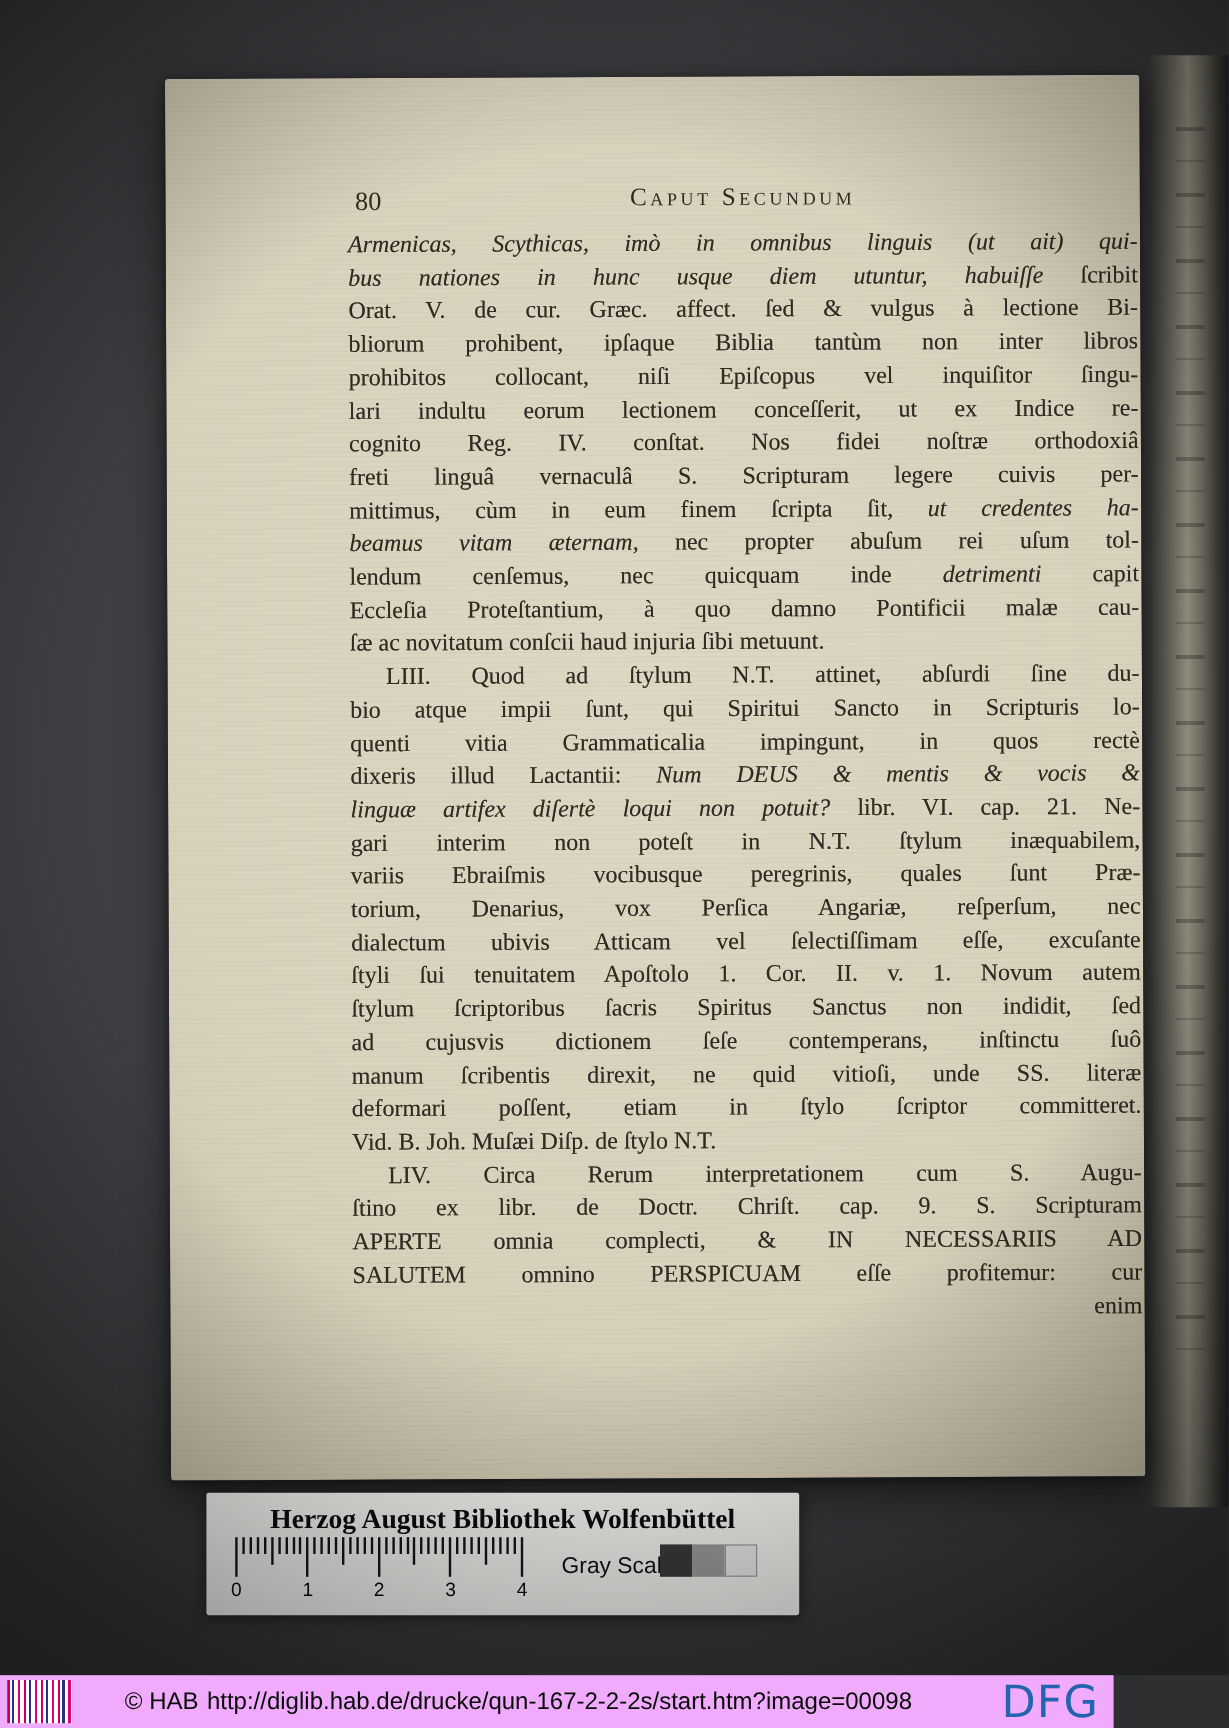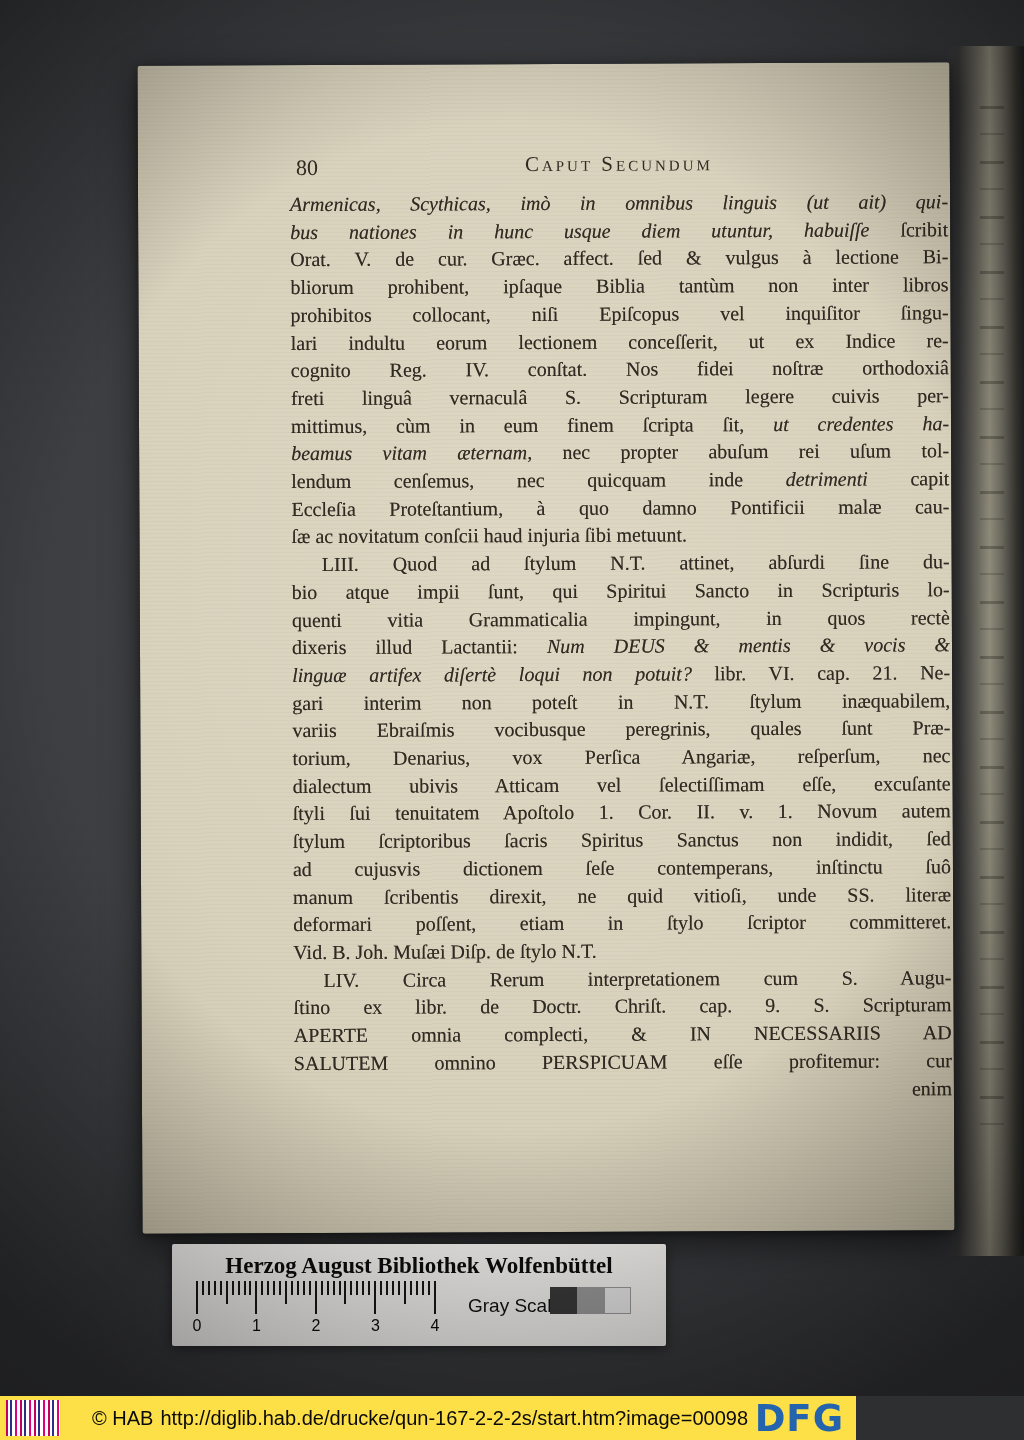--- a/index.html
+++ b/index.html
@@ -78,37 +78,37 @@
     position:absolute;left:296px;top:16px;
     font-family:"Liberation Sans",sans-serif;font-size:19px;color:#111;
   }
   .swatches{position:absolute;left:378px;top:8px;display:flex;}
   .swatch{width:27px;height:27px;}
   .sw-dark{background:#3a3a3a;}
   .sw-mid{background:#9a9a9a;}
   .sw-light{background:#e8e8e8;border:1px solid #9a9a9a;box-sizing:border-box;}
   
   .footer{
-    position:absolute;left:0;bottom:0;width:856px;height:44px;background:#fde047;
-    display:flex;align-items:center;
+    position:absolute;left:0;bottom:0;width:928px;height:44px;background:#f0abfc;
+    display:flex;align-items:center;gap:12px;
   }
   .barcode{
     width:54px;height:36px;margin-left:6px;background-color:#fff;
     background-image:repeating-linear-gradient(90deg,
       #c4005f 0 2px, #fff 2px 4px, #2d2e83 4px 6px, #fff 6px 9px,
       #e2007a 9px 11px, #fff 11px 14px);
   }
   .footer-text{
     margin-left:32px;font-family:"Liberation Sans",sans-serif;font-size:20px;
     color:#0a0a0a;white-space:nowrap;
   }
   .footer-text .url{margin-left:7px;}
   .dfg-logo{
     margin-left:auto;margin-right:12px;
-    font-family:"DejaVu Sans",sans-serif;font-weight:bold;font-size:37px;
+    font-family:"DejaVu Sans",sans-serif;font-weight:normal;font-size:37px;
     color:var(--dfg-blue,#2463ae);letter-spacing:1px;
   }
 </style>
 </head>
 <body>
 
 <div class="stage">
 
   <div class="book-edge">
     <div class="edge-marks"></div>

